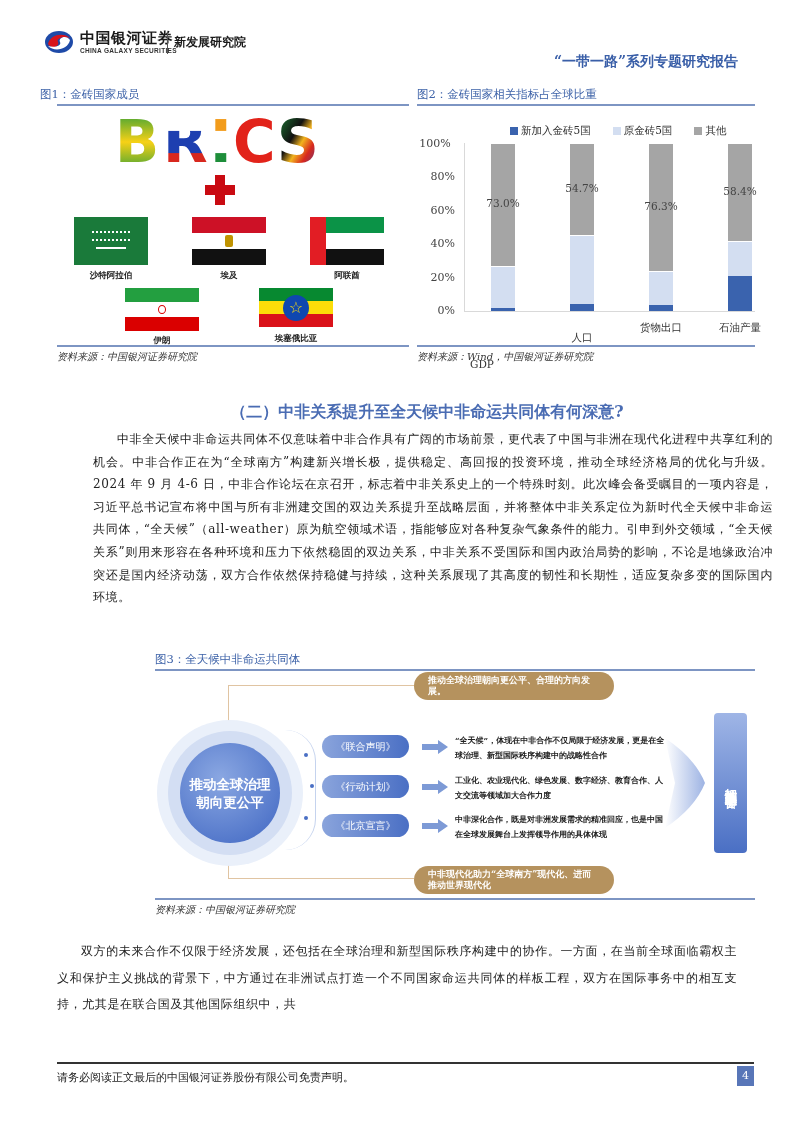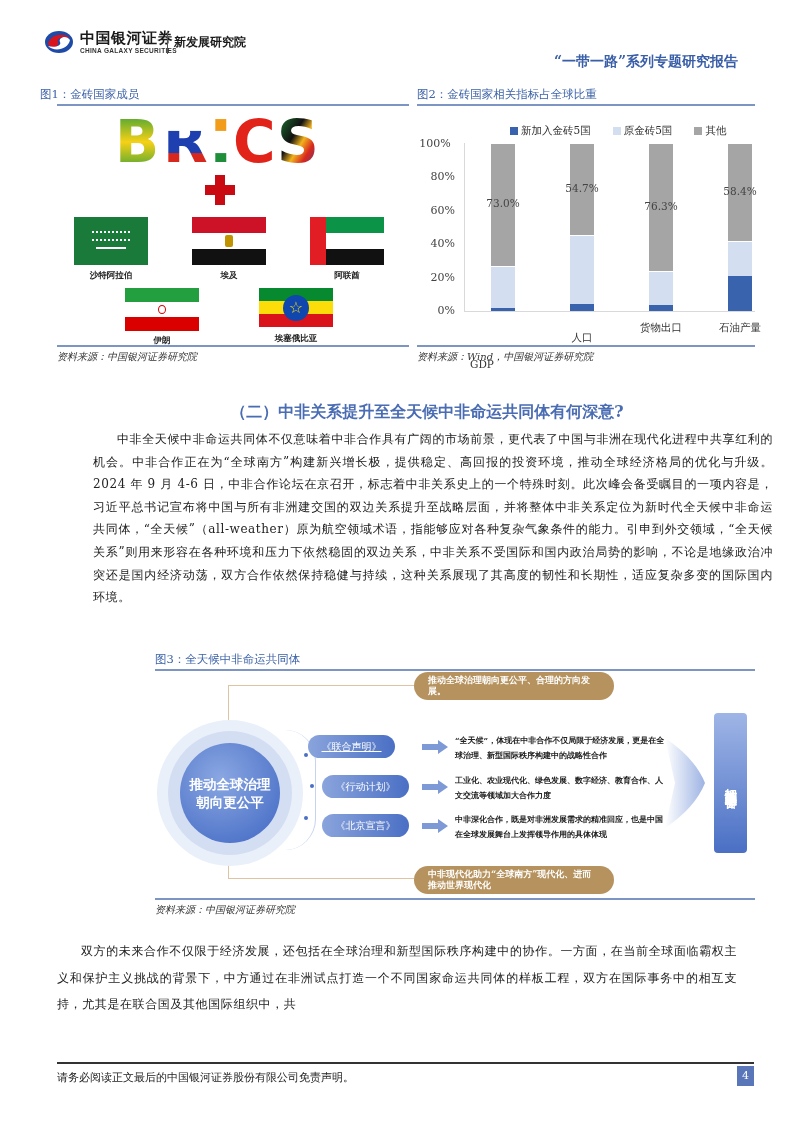--- a/index.html
+++ b/index.html
@@ -209,21 +209,21 @@
 <div class="abs" style="left:168px;top:731px;width:124px;height:124px;border-radius:50%;background:#d3def3;"></div>
 <div class="abs" style="left:180px;top:743px;width:100px;height:100px;border-radius:50%;background:radial-gradient(circle at 40% 35%,#8aa7e2,#3f66c2);display:flex;align-items:center;justify-content:center;text-align:center;color:#fff;font-size:13.5px;font-weight:bold;line-height:18px;padding:0 6px;box-sizing:border-box;">推动全球治理朝向更公平</div>
 <div class="abs" style="left:285px;top:730px;width:30px;height:120px;border-right:1px solid #c5d3ee;border-radius:0 60px 60px 0;"></div>
 <div class="abs" style="left:304px;top:753px;width:4px;height:4px;border-radius:50%;background:#4a6fc4;"></div>
 <div class="abs" style="left:310px;top:784px;width:4px;height:4px;border-radius:50%;background:#4a6fc4;"></div>
 <div class="abs" style="left:304px;top:816px;width:4px;height:4px;border-radius:50%;background:#4a6fc4;"></div>
 
 <div class="brown-pill" style="left:414px;top:672px;width:200px;height:28px;font-size:9px;line-height:11px;padding:3px 14px;">推动全球治理朝向更公平、合理的方向发展。</div>
 <div class="brown-pill" style="left:414px;top:866px;width:200px;height:28px;font-size:9px;line-height:11px;padding:3px 14px;">中非现代化助力“全球南方”现代化、进而推动世界现代化</div>
 
-<div class="pill" style="left:308px;top:735px;width:87px;height:23px;text-decoration:underline;">《联合声明》</div>
+<div class="pill" style="left:322px;top:735px;width:87px;height:23px;">《联合声明》</div>
 <div class="pill" style="left:322px;top:775px;width:87px;height:23px;">《行动计划》</div>
 <div class="pill" style="left:322px;top:814px;width:87px;height:23px;">《北京宣言》</div>
 
 <svg class="arrow" style="left:422px;top:740px;" viewBox="0 0 26 14">
     <path d="M0 4 H16 V0 L26 7 L16 14 V10 H0Z" fill="#7d9ad6"></path>
   </svg>
 <svg class="arrow" style="left:422px;top:780px;" viewBox="0 0 26 14">
     <path d="M0 4 H16 V0 L26 7 L16 14 V10 H0Z" fill="#7d9ad6"></path>
   </svg>
 <svg class="arrow" style="left:422px;top:819px;" viewBox="0 0 26 14">

